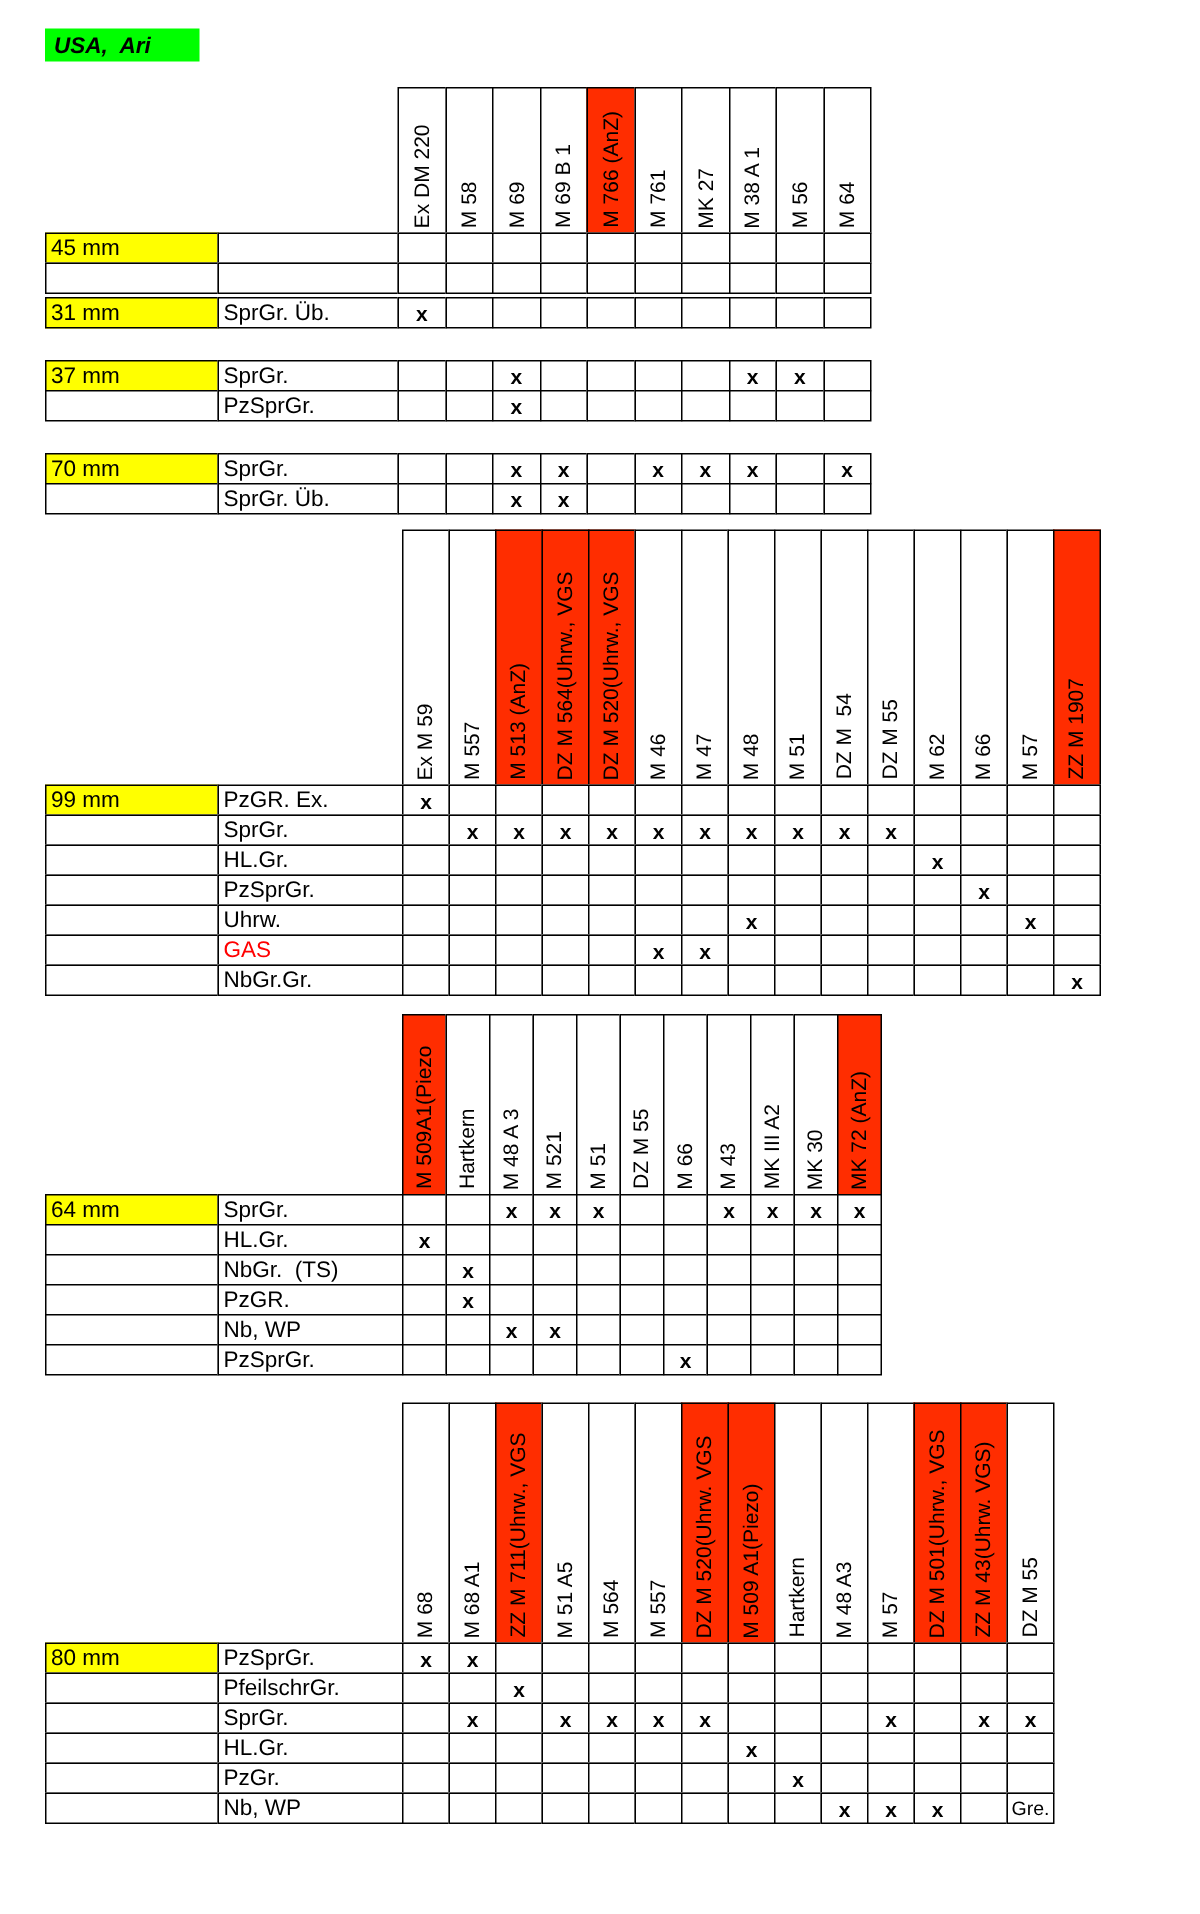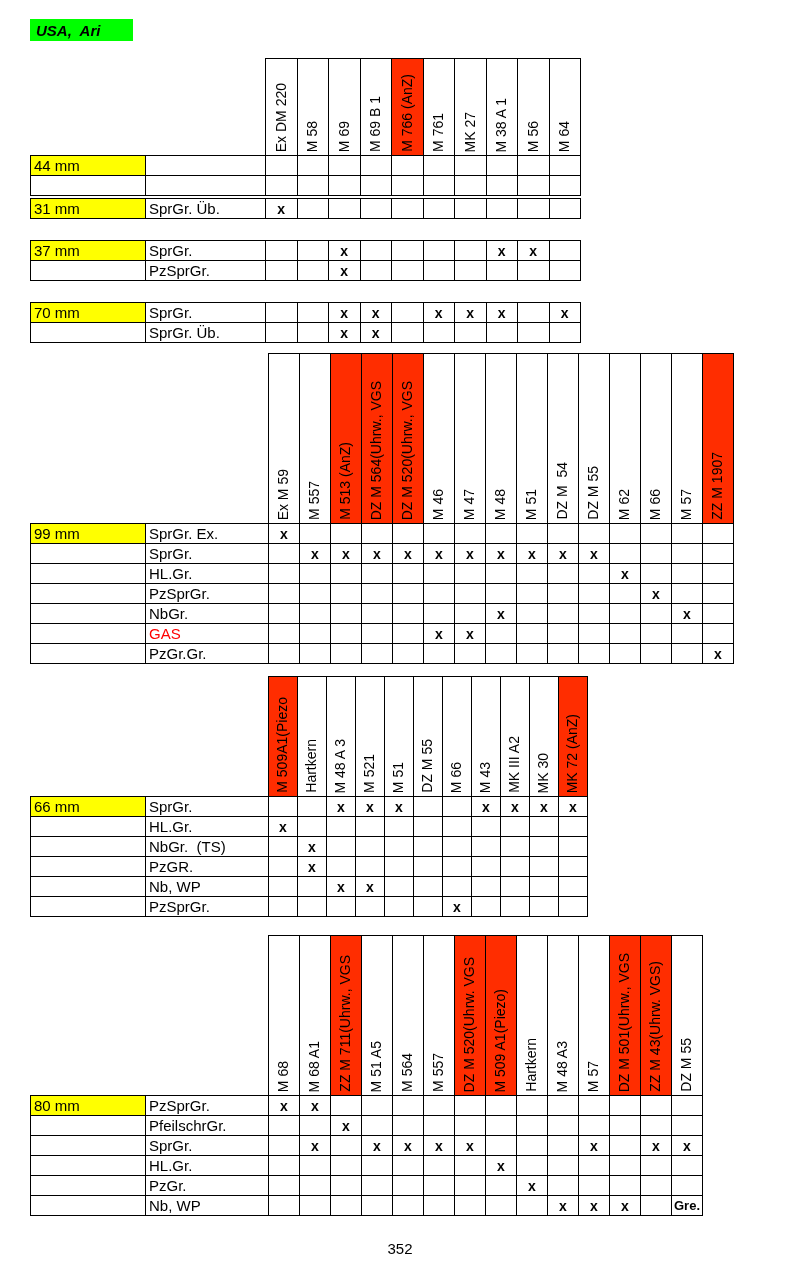--- a/index.html
+++ b/index.html
@@ -24,21 +24,21 @@
     position: absolute; box-sizing: border-box;
     border: 1px solid #000; background: #fff;
     display: flex; align-items: center; overflow: hidden;
   }
   .cal { background: var(--yellow, #ffff00); padding-left: 3px; font-size: 15px; white-space: pre; }
   .cal.empty { background: #fff; }
   .typ { padding-left: 3px; font-size: 15px; white-space: pre; }
   .typ.redtext { color: var(--gasred, #ff0000); }
   .dcell { justify-content: center; }
   .xmark { font-weight: bold; font-size: 14px; line-height: 1; }
-  .gre { font-weight: bold; font-size: 13px; line-height: 1; }
+  .gre { font-weight: normal; font-size: 13px; line-height: 1; }
   .hcell { align-items: flex-end; justify-content: center; background: #fff; }
   .hcell.red { background: var(--red, #ff2d00); }
   .hcell span {
     writing-mode: vertical-rl; transform: rotate(180deg);
     white-space: pre; font-size: 14px; line-height: 1.1; margin-bottom: 3px;
   }
 </style>
 </head>
 <body>
 
@@ -68,21 +68,21 @@
       </div>
       <div class="cell hcell" style="left: 485.5px; top: 58px; width: 32.5px; height: 98px;">
         <span>M 38 A 1</span>
       </div>
       <div class="cell hcell" style="left: 517px; top: 58px; width: 32.5px; height: 98px;">
         <span>M 56</span>
       </div>
       <div class="cell hcell" style="left: 548.5px; top: 58px; width: 32.5px; height: 98px;">
         <span>M 64</span>
       </div>
-      <div class="cell cal" style="left: 30px; top: 155px; width: 116px; height: 21px;">44 mm</div>
+      <div class="cell cal" style="left: 30px; top: 155px; width: 116px; height: 21px;">45 mm</div>
       <div class="cell typ" style="left: 145px; top: 155px; width: 121px; height: 21px;"></div>
       <div class="cell dcell" style="left: 265px; top: 155px; width: 32.5px; height: 21px;"></div>
       <div class="cell dcell" style="left: 296.5px; top: 155px; width: 32.5px; height: 21px;"></div>
       <div class="cell dcell" style="left: 328px; top: 155px; width: 32.5px; height: 21px;"></div>
       <div class="cell dcell" style="left: 359.5px; top: 155px; width: 32.5px; height: 21px;"></div>
       <div class="cell dcell" style="left: 391px; top: 155px; width: 32.5px; height: 21px;"></div>
       <div class="cell dcell" style="left: 422.5px; top: 155px; width: 32.5px; height: 21px;"></div>
       <div class="cell dcell" style="left: 454px; top: 155px; width: 32.5px; height: 21px;"></div>
       <div class="cell dcell" style="left: 485.5px; top: 155px; width: 32.5px; height: 21px;"></div>
       <div class="cell dcell" style="left: 517px; top: 155px; width: 32.5px; height: 21px;"></div>
@@ -224,21 +224,21 @@
       <div class="cell hcell" style="left: 640px; top: 353px; width: 32px; height: 171px;">
         <span>M 66</span>
       </div>
       <div class="cell hcell" style="left: 671px; top: 353px; width: 32px; height: 171px;">
         <span>M 57</span>
       </div>
       <div class="cell hcell red" style="left: 702px; top: 353px; width: 32px; height: 171px;">
         <span>ZZ M 1907</span>
       </div>
       <div class="cell cal" style="left: 30px; top: 523px; width: 116px; height: 21px;">99 mm</div>
-      <div class="cell typ" style="left: 145px; top: 523px; width: 124px; height: 21px;">SprGr. Ex.</div>
+      <div class="cell typ" style="left: 145px; top: 523px; width: 124px; height: 21px;">PzGR. Ex.</div>
       <div class="cell dcell" style="left: 268px; top: 523px; width: 32px; height: 21px;">
         <span class="xmark">x</span>
       </div>
       <div class="cell dcell" style="left: 299px; top: 523px; width: 32px; height: 21px;"></div>
       <div class="cell dcell" style="left: 330px; top: 523px; width: 32px; height: 21px;"></div>
       <div class="cell dcell" style="left: 361px; top: 523px; width: 32px; height: 21px;"></div>
       <div class="cell dcell" style="left: 392px; top: 523px; width: 32px; height: 21px;"></div>
       <div class="cell dcell" style="left: 423px; top: 523px; width: 32px; height: 21px;"></div>
       <div class="cell dcell" style="left: 454px; top: 523px; width: 32px; height: 21px;"></div>
       <div class="cell dcell" style="left: 485px; top: 523px; width: 32px; height: 21px;"></div>
@@ -318,21 +318,21 @@
       <div class="cell dcell" style="left: 516px; top: 583px; width: 32px; height: 21px;"></div>
       <div class="cell dcell" style="left: 547px; top: 583px; width: 32px; height: 21px;"></div>
       <div class="cell dcell" style="left: 578px; top: 583px; width: 32px; height: 21px;"></div>
       <div class="cell dcell" style="left: 609px; top: 583px; width: 32px; height: 21px;"></div>
       <div class="cell dcell" style="left: 640px; top: 583px; width: 32px; height: 21px;">
         <span class="xmark">x</span>
       </div>
       <div class="cell dcell" style="left: 671px; top: 583px; width: 32px; height: 21px;"></div>
       <div class="cell dcell" style="left: 702px; top: 583px; width: 32px; height: 21px;"></div>
       <div class="cell cal empty" style="left: 30px; top: 603px; width: 116px; height: 21px;"></div>
-      <div class="cell typ" style="left: 145px; top: 603px; width: 124px; height: 21px;">NbGr.</div>
+      <div class="cell typ" style="left: 145px; top: 603px; width: 124px; height: 21px;">Uhrw.</div>
       <div class="cell dcell" style="left: 268px; top: 603px; width: 32px; height: 21px;"></div>
       <div class="cell dcell" style="left: 299px; top: 603px; width: 32px; height: 21px;"></div>
       <div class="cell dcell" style="left: 330px; top: 603px; width: 32px; height: 21px;"></div>
       <div class="cell dcell" style="left: 361px; top: 603px; width: 32px; height: 21px;"></div>
       <div class="cell dcell" style="left: 392px; top: 603px; width: 32px; height: 21px;"></div>
       <div class="cell dcell" style="left: 423px; top: 603px; width: 32px; height: 21px;"></div>
       <div class="cell dcell" style="left: 454px; top: 603px; width: 32px; height: 21px;"></div>
       <div class="cell dcell" style="left: 485px; top: 603px; width: 32px; height: 21px;">
         <span class="xmark">x</span>
       </div>
@@ -360,21 +360,21 @@
       </div>
       <div class="cell dcell" style="left: 485px; top: 623px; width: 32px; height: 21px;"></div>
       <div class="cell dcell" style="left: 516px; top: 623px; width: 32px; height: 21px;"></div>
       <div class="cell dcell" style="left: 547px; top: 623px; width: 32px; height: 21px;"></div>
       <div class="cell dcell" style="left: 578px; top: 623px; width: 32px; height: 21px;"></div>
       <div class="cell dcell" style="left: 609px; top: 623px; width: 32px; height: 21px;"></div>
       <div class="cell dcell" style="left: 640px; top: 623px; width: 32px; height: 21px;"></div>
       <div class="cell dcell" style="left: 671px; top: 623px; width: 32px; height: 21px;"></div>
       <div class="cell dcell" style="left: 702px; top: 623px; width: 32px; height: 21px;"></div>
       <div class="cell cal empty" style="left: 30px; top: 643px; width: 116px; height: 21px;"></div>
-      <div class="cell typ" style="left: 145px; top: 643px; width: 124px; height: 21px;">PzGr.Gr.</div>
+      <div class="cell typ" style="left: 145px; top: 643px; width: 124px; height: 21px;">NbGr.Gr.</div>
       <div class="cell dcell" style="left: 268px; top: 643px; width: 32px; height: 21px;"></div>
       <div class="cell dcell" style="left: 299px; top: 643px; width: 32px; height: 21px;"></div>
       <div class="cell dcell" style="left: 330px; top: 643px; width: 32px; height: 21px;"></div>
       <div class="cell dcell" style="left: 361px; top: 643px; width: 32px; height: 21px;"></div>
       <div class="cell dcell" style="left: 392px; top: 643px; width: 32px; height: 21px;"></div>
       <div class="cell dcell" style="left: 423px; top: 643px; width: 32px; height: 21px;"></div>
       <div class="cell dcell" style="left: 454px; top: 643px; width: 32px; height: 21px;"></div>
       <div class="cell dcell" style="left: 485px; top: 643px; width: 32px; height: 21px;"></div>
       <div class="cell dcell" style="left: 516px; top: 643px; width: 32px; height: 21px;"></div>
       <div class="cell dcell" style="left: 547px; top: 643px; width: 32px; height: 21px;"></div>
@@ -411,21 +411,21 @@
       </div>
       <div class="cell hcell" style="left: 500px; top: 676px; width: 30px; height: 121px;">
         <span>MK III A2</span>
       </div>
       <div class="cell hcell" style="left: 529px; top: 676px; width: 30px; height: 121px;">
         <span>MK 30</span>
       </div>
       <div class="cell hcell red" style="left: 558px; top: 676px; width: 30px; height: 121px;">
         <span>MK 72 (AnZ)</span>
       </div>
-      <div class="cell cal" style="left: 30px; top: 796px; width: 116px; height: 21px;">66 mm</div>
+      <div class="cell cal" style="left: 30px; top: 796px; width: 116px; height: 21px;">64 mm</div>
       <div class="cell typ" style="left: 145px; top: 796px; width: 124px; height: 21px;">SprGr.</div>
       <div class="cell dcell" style="left: 268px; top: 796px; width: 30px; height: 21px;"></div>
       <div class="cell dcell" style="left: 297px; top: 796px; width: 30px; height: 21px;"></div>
       <div class="cell dcell" style="left: 326px; top: 796px; width: 30px; height: 21px;">
         <span class="xmark">x</span>
       </div>
       <div class="cell dcell" style="left: 355px; top: 796px; width: 30px; height: 21px;">
         <span class="xmark">x</span>
       </div>
       <div class="cell dcell" style="left: 384px; top: 796px; width: 30px; height: 21px;">
@@ -688,14 +688,13 @@
         <span class="xmark">x</span>
       </div>
       <div class="cell dcell" style="left: 609px; top: 1195px; width: 32px; height: 21px;">
         <span class="xmark">x</span>
       </div>
       <div class="cell dcell" style="left: 640px; top: 1195px; width: 32px; height: 21px;"></div>
       <div class="cell dcell" style="left: 671px; top: 1195px; width: 32px; height: 21px;">
         <span class="gre">Gre.</span>
       </div>
     </div>
-  <div class="pageno">352</div>
 </div>
 
 </body></html>

